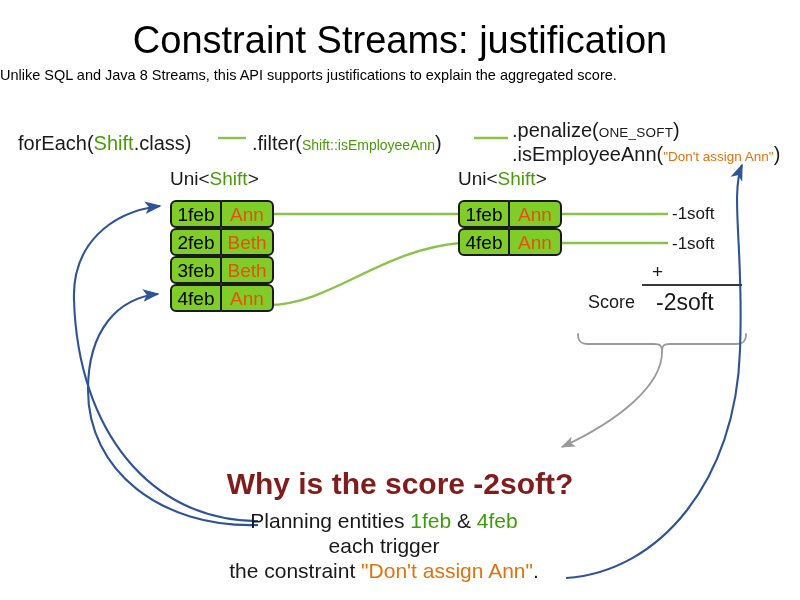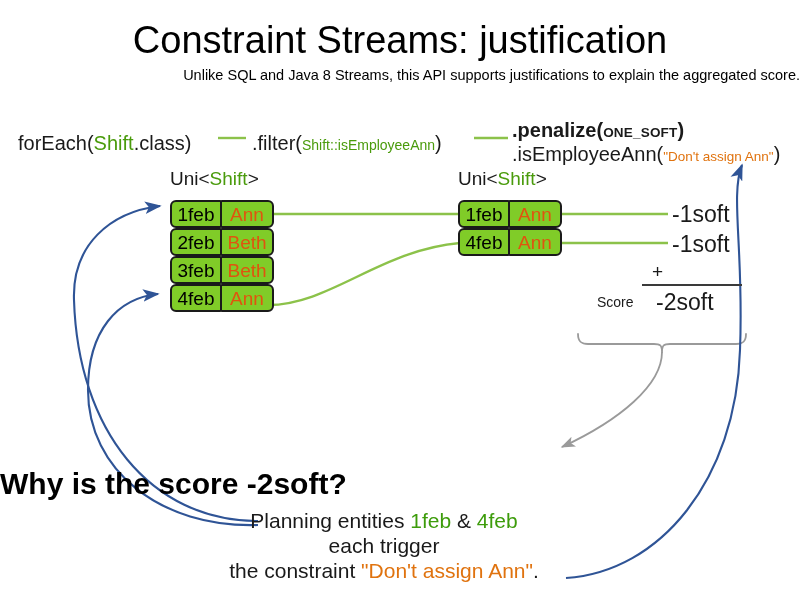--- a/index.html
+++ b/index.html
@@ -30,21 +30,21 @@
     text-align: center;
     font-size: 38px;
     line-height: 44px;
     font-weight: normal;
     color: #000;
     white-space: nowrap;
   }
   #subtitle {
     left: 0; top: 66px;
     width: 800px;
-    text-align: right;
+    text-align: left;
     font-size: 14.5px;
     line-height: 18px;
     color: #000;
     white-space: nowrap;
   }
 
   
   .code {
     font-size: 20px;
     line-height: 24px;
@@ -61,21 +61,21 @@
     letter-spacing: 0.2px;
     color: #1a1a1a;
   }
   .code .str {
     font-size: 13.5px;
     color: #e0730f;
   }
 
   #code-foreach { left: 18px; top: 131px; }
   #code-filter  { left: 252px; top: 131px; }
-  #code-penalize { left: 512px; top: 118px; font-weight: bold; }
+  #code-penalize { left: 512px; top: 118px; }
   #code-asconstraint { left: 512px; top: 142px; }
 
   
   .uni {
     font-size: 19px;
     line-height: 22px;
     white-space: nowrap;
     color: #1a1a1a;
     text-align: right;
   }
@@ -112,21 +112,21 @@
     margin-left: -2px;
     color: #e0540f;
     border-top-left-radius: 2px;
     border-bottom-left-radius: 2px;
   }
   #shifts-left  { left: 170px; top: 200px; }
   #shifts-right { left: 458px; top: 200px; }
 
   
   .soft {
-    font-size: 23px;
+    font-size: 17px;
     line-height: 22px;
     white-space: nowrap;
     color: #1a1a1a;
   }
   #soft-1 { left: 672px; top: 203px; }
   #soft-2 { left: 672px; top: 233px; }
 
   
   #score-block { left: 580px; top: 262px; }
   #score-block .plus {
@@ -138,44 +138,45 @@
   }
   #score-block .rule {
     position: absolute;
     left: 62px; top: 22px;
     width: 100px;
     height: 2px;
     background: #3a3a3a;
   }
   #score-block .score-label {
     position: absolute;
-    left: 17px; top: 29px;
-    font-size: 14px;
+    left: 8px; top: 29px;
+    font-size: 18px;
     line-height: 22px;
     color: #1a1a1a;
     white-space: nowrap;
     text-align: center;
   }
   #score-block .score-total {
     position: absolute;
     left: 76px; top: 29px;
     font-size: 23px;
     line-height: 22px;
     color: #1a1a1a;
     white-space: nowrap;
   }
 
   
   #why {
     left: 0; top: 466px;
     width: 800px;
+    text-align: center;
     font-size: 30px;
     line-height: 36px;
     font-weight: bold;
-    color: #000000;
+    color: #7f1d1d;
     white-space: nowrap;
   }
   #explain {
     left: 0; top: 508px;
     width: 768px;
     text-align: center;
     font-size: 21px;
     line-height: 25px;
     color: #1a1a1a;
   }

